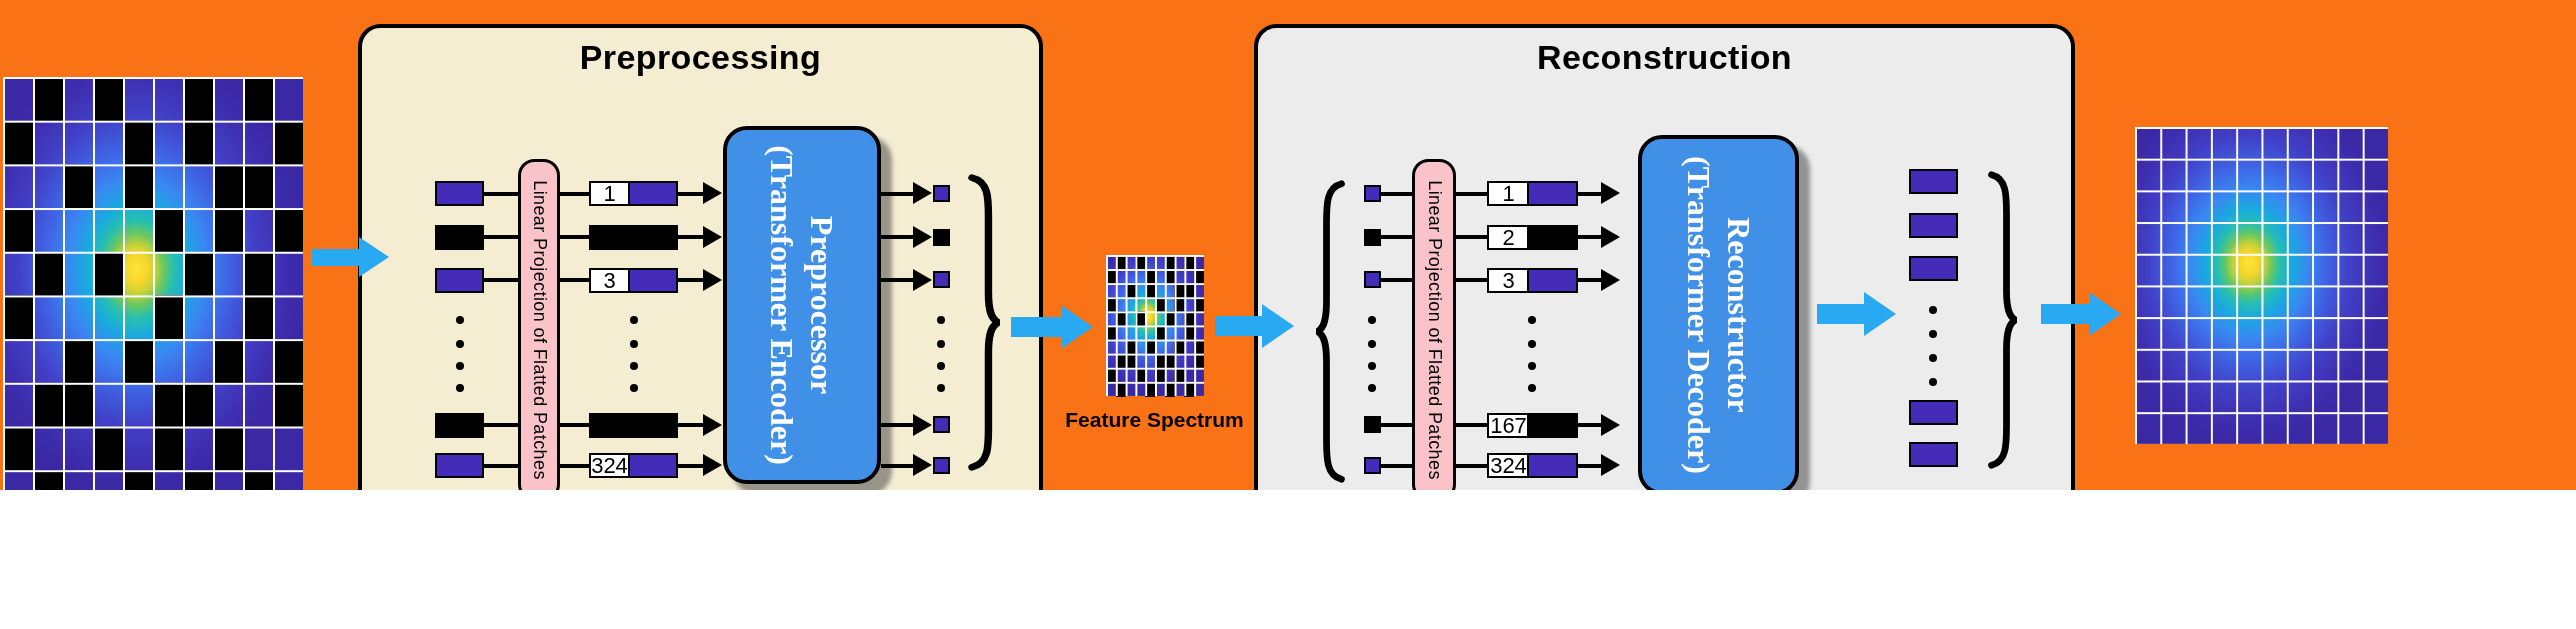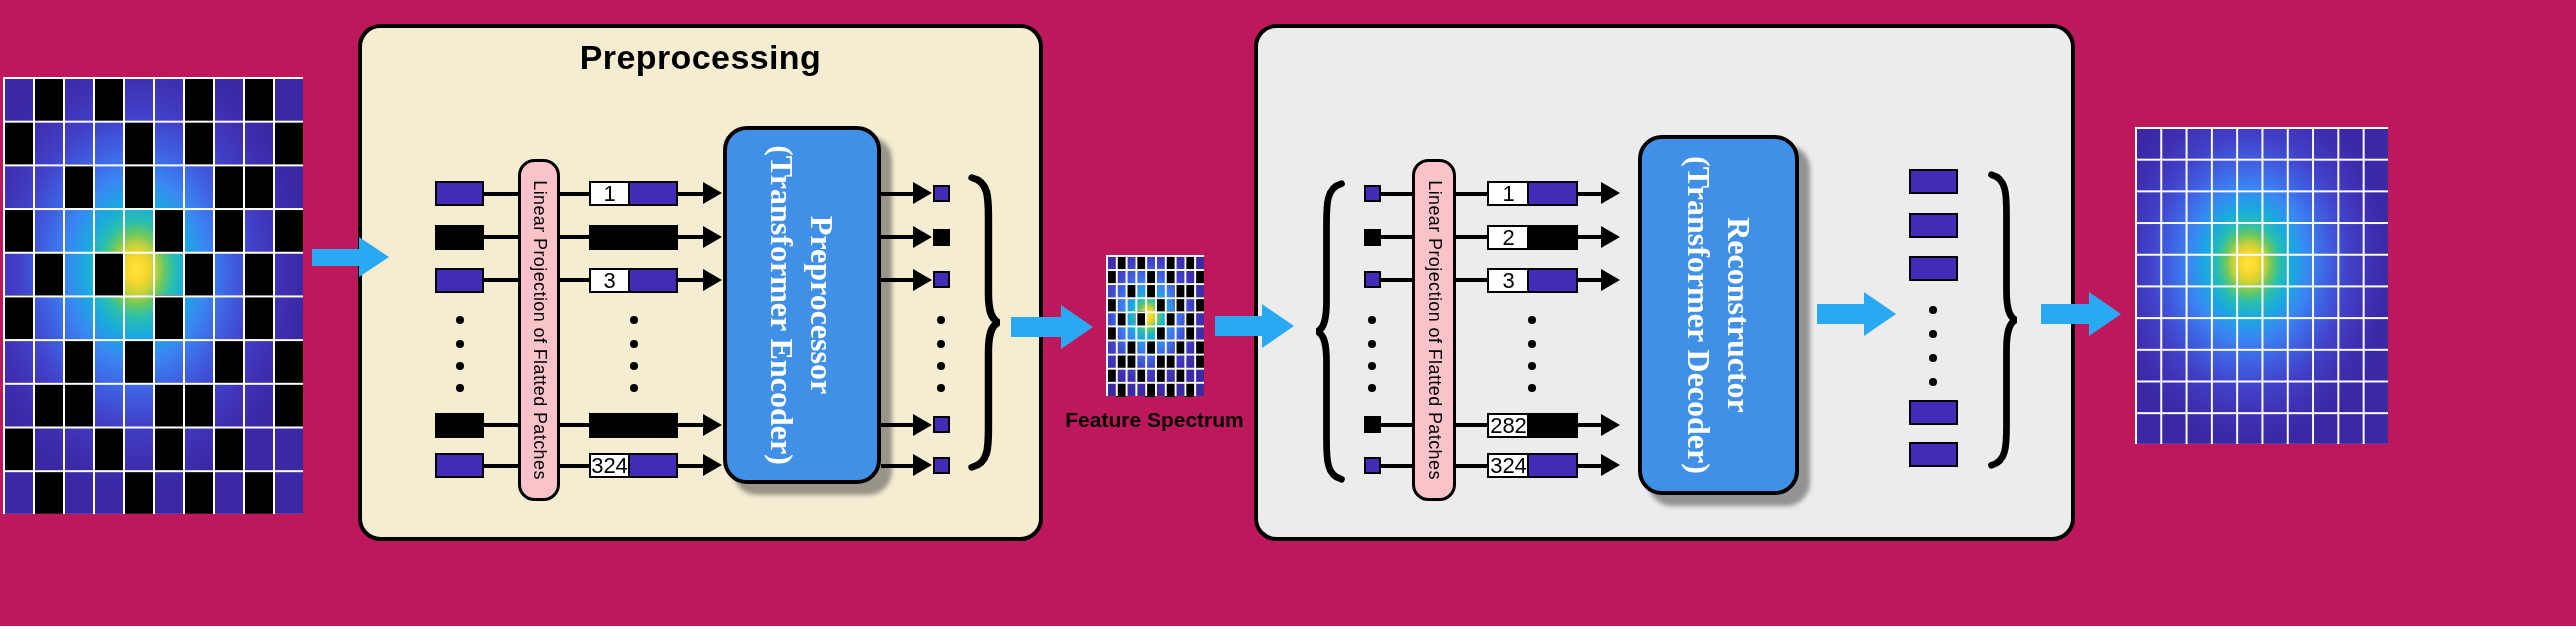--- a/index.html
+++ b/index.html
@@ -1,16 +1,16 @@
 <!DOCTYPE html>
 <html style="font-size:12px"><head>
 <meta charset="utf-8">
 <style>
   html,body{margin:0;padding:0;background:#ffffff;}
-  #canvas{position:relative;width:2576px;height:626px;background:#be185d;overflow:hidden;
+  #canvas{position:relative;width:2576px;height:490px;background:#f97316;overflow:hidden;
           font-family:"Liberation Sans",sans-serif;}
   .panel{position:absolute;border:4.5px solid #000;border-radius:22.5px;box-sizing:border-box;}
   .panel-title{position:absolute;text-align:center;font-weight:bold;font-size:34px;color:#000;letter-spacing:0.4px;}
   .panel-sub{position:absolute;text-align:center;font-style:italic;font-size:26px;color:#111;}
   .bluebox{position:absolute;border:4.5px solid #000;border-radius:24px;box-sizing:border-box;
            box-shadow:10.5px 10.5px 4.5px rgba(75,75,75,.55);}
   .vtext{position:absolute;top:50%;left:50%;transform:translate(-50%,-50%) rotate(90deg);
          text-align:center;white-space:nowrap;}
   .bluebox .vtext{font-family:"Liberation Serif",serif;font-weight:bold;color:#fff;
                   font-size:32px;line-height:1.25;}
@@ -139,20 +139,21 @@
       <div class="maskcell" style="left: 68px; top: 113px; width: 10.2px; height: 14.6px;"></div>
       <div class="maskcell" style="left: 9.8px; top: 127px; width: 10.2px; height: 14.6px;"></div>
       <div class="maskcell" style="left: 39px; top: 127px; width: 10.2px; height: 14.6px;"></div>
       <div class="maskcell" style="left: 59px; top: 127px; width: 10.2px; height: 14.6px;"></div>
       <div class="maskcell" style="left: 78px; top: 127px; width: 10.2px; height: 14.6px;"></div>
       <div class="grid-lines" style="background-image: linear-gradient(to right, rgb(255, 255, 255) 1.5px, transparent 1.5px), linear-gradient(rgb(255, 255, 255) 1.5px, transparent 1.5px); background-size: 10% 100%, 100% 10%;"></div>
     </div>
   <div class="fslabel" style="left:1042px;top:408px;width:225px;">Feature Spectrum</div>
 
   <div class="panel" style="left:1254px;top:24px;width:821px;height:517px;background:#ececec;"></div>
+  <div class="panel-title" style="left:1254px;top:38px;width:821px;">Reconstruction</div>
 
   <div class="pinkbox" style="left:1412px;top:159px;width:44px;height:342px;background:#fac3c9;">
     <div class="vtext">Linear Projection of Flatted Patches</div>
   </div>
 
   <div class="bluebox" style="left:1638px;top:135px;width:161px;height:360px;background:#4190e8;">
     <div class="vtext">
       <div>Reconstructor</div>
       <div>(Transformer Decoder)</div>
     </div>
@@ -283,21 +284,21 @@
     <div class="numbox" style="left: 1487px; top: 268px; width: 43px; height: 25px;">
       <div>3</div>
     </div>
     <div class="bar" style="left: 1527px; top: 268px; width: 51px; height: 25px; background: rgb(69, 44, 184);"></div>
     <div class="hline" style="left: 1578px; top: 278px; width: 24px;"></div>
     <div class="ahead" style="left: 1601px; top: 269px;"></div>
     <div class="sq" style="left: 1364px; top: 416px; width: 17.3px; height: 17.3px; background: rgb(0, 0, 0);"></div>
     <div class="hline" style="left: 1381px; top: 423px; width: 32px;"></div>
     <div class="hline" style="left: 1454px; top: 423px; width: 35px;"></div>
     <div class="numbox" style="left: 1487px; top: 413px; width: 43px; height: 25px;">
-      <div>282</div>
+      <div>167</div>
     </div>
     <div class="bar" style="left: 1527px; top: 413px; width: 51px; height: 25px; background: rgb(0, 0, 0);"></div>
     <div class="hline" style="left: 1578px; top: 423px; width: 24px;"></div>
     <div class="ahead" style="left: 1601px; top: 414px;"></div>
     <div class="sq" style="left: 1364px; top: 457px; width: 17.3px; height: 17.3px; background: rgb(69, 44, 184);"></div>
     <div class="hline" style="left: 1381px; top: 464px; width: 32px;"></div>
     <div class="hline" style="left: 1454px; top: 464px; width: 35px;"></div>
     <div class="numbox" style="left: 1487px; top: 453px; width: 43px; height: 25px;">
       <div>324</div>
     </div>

